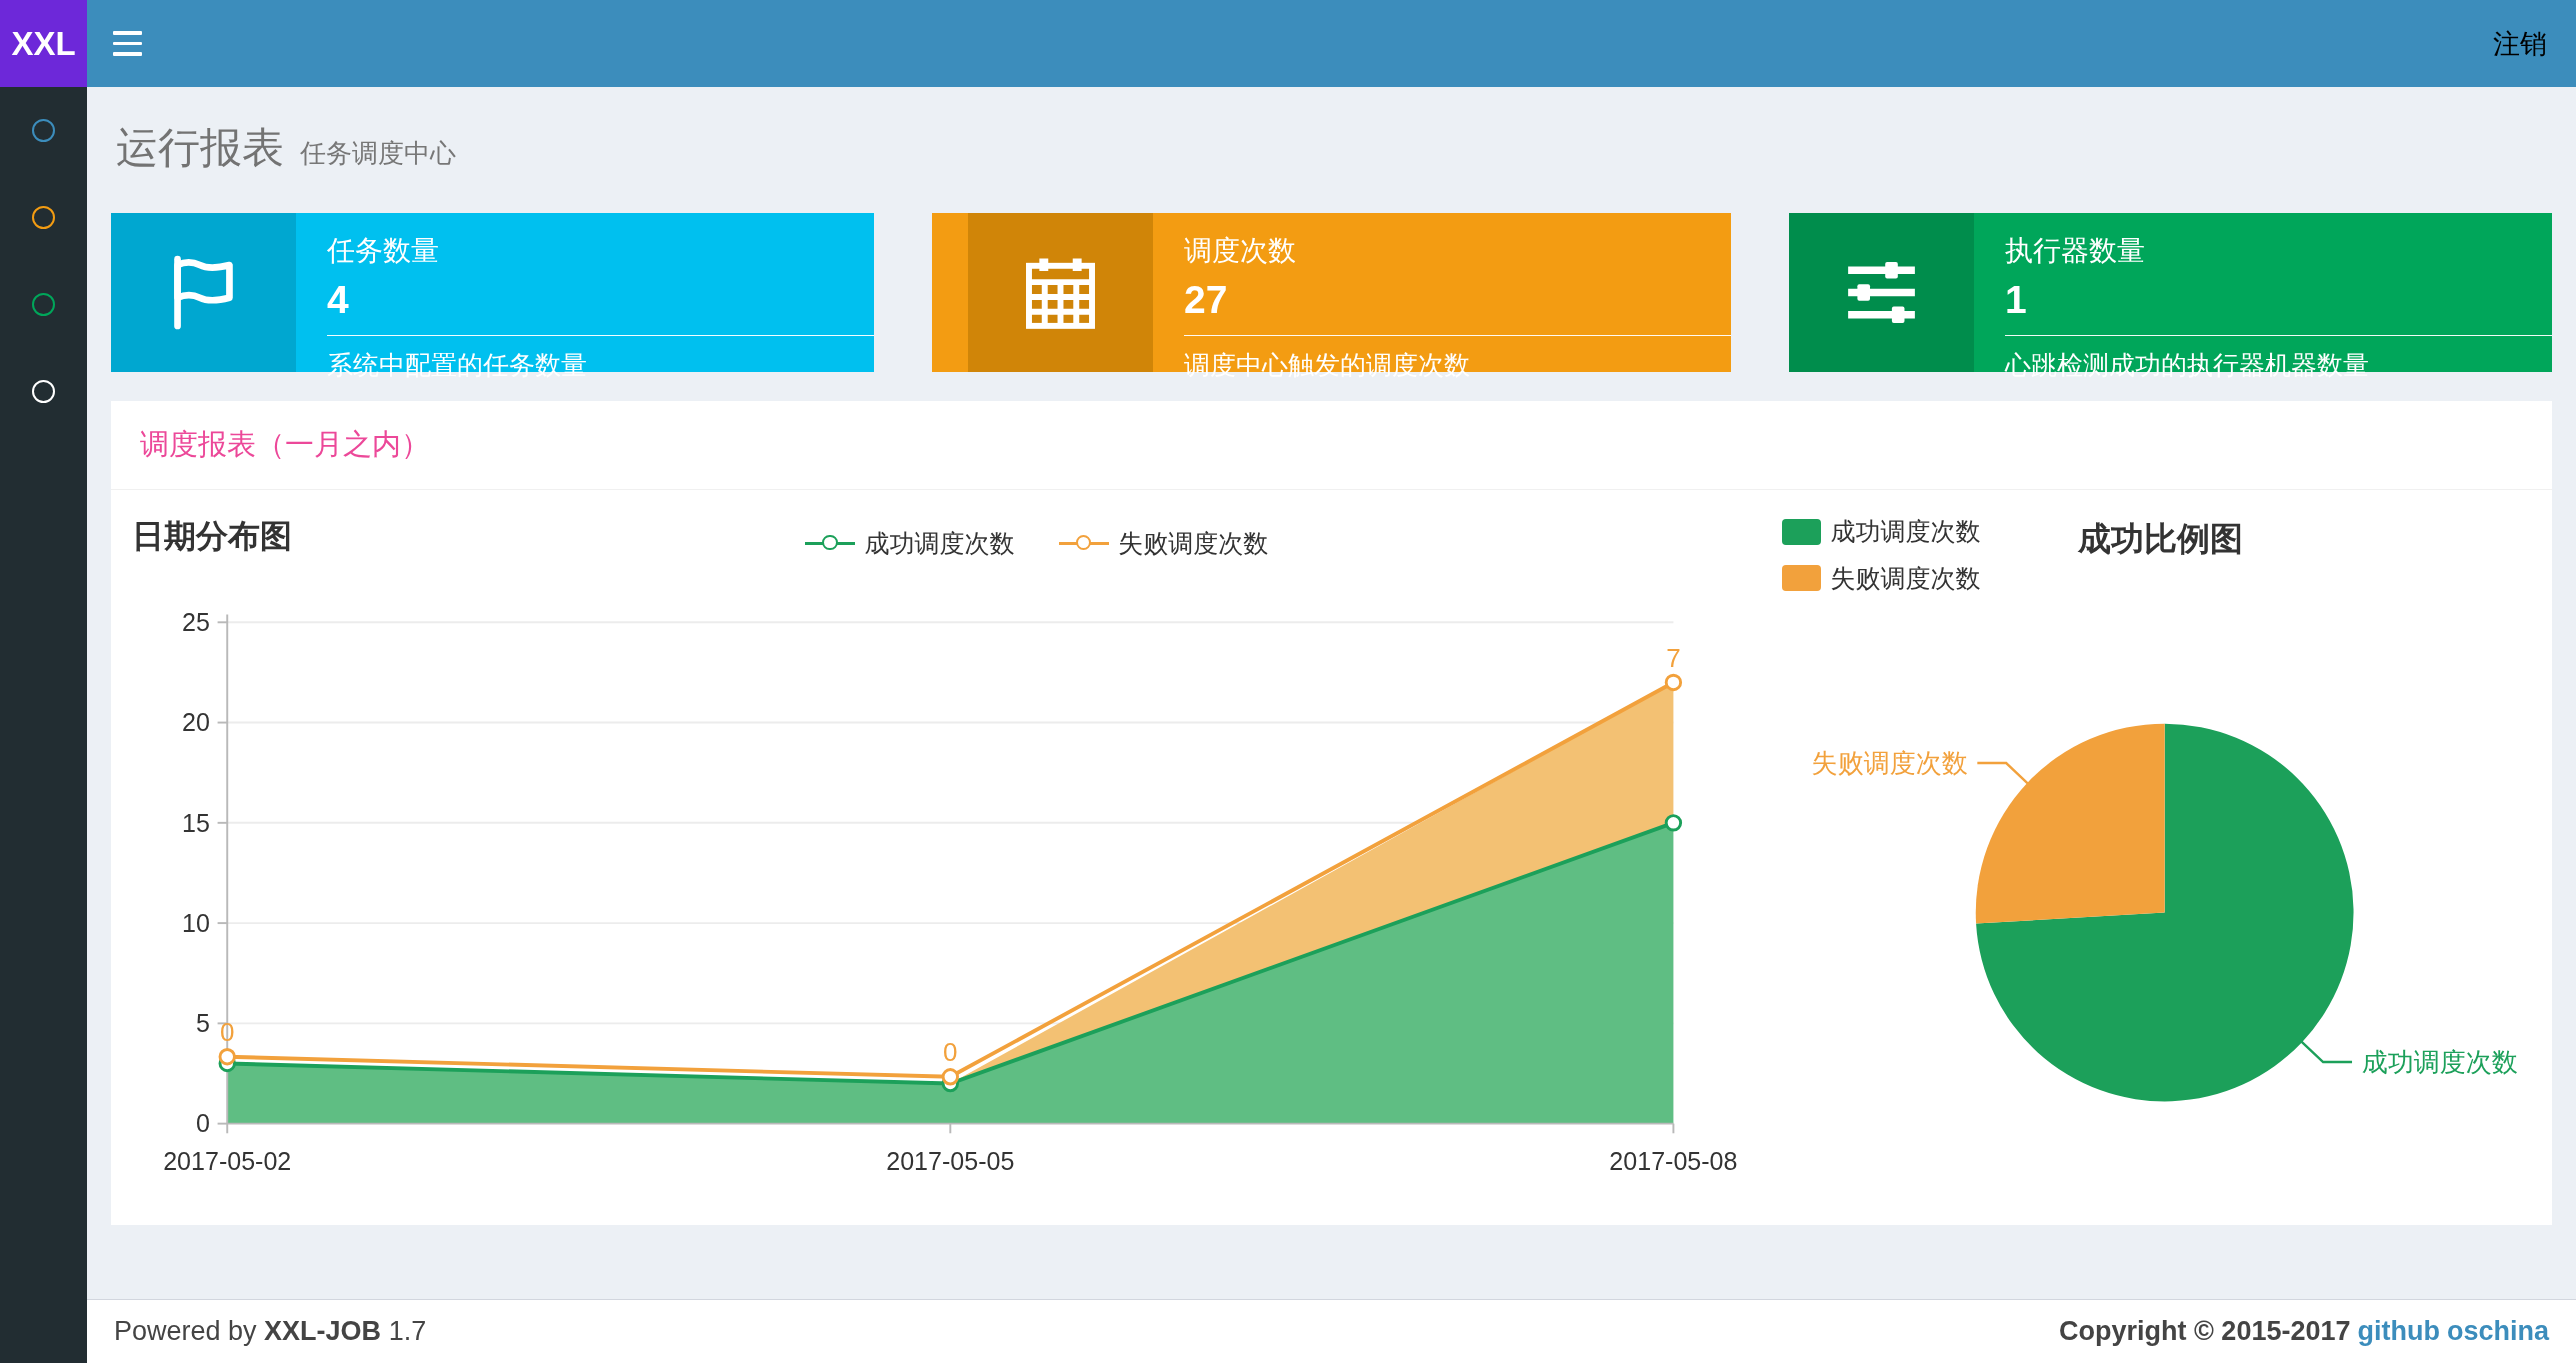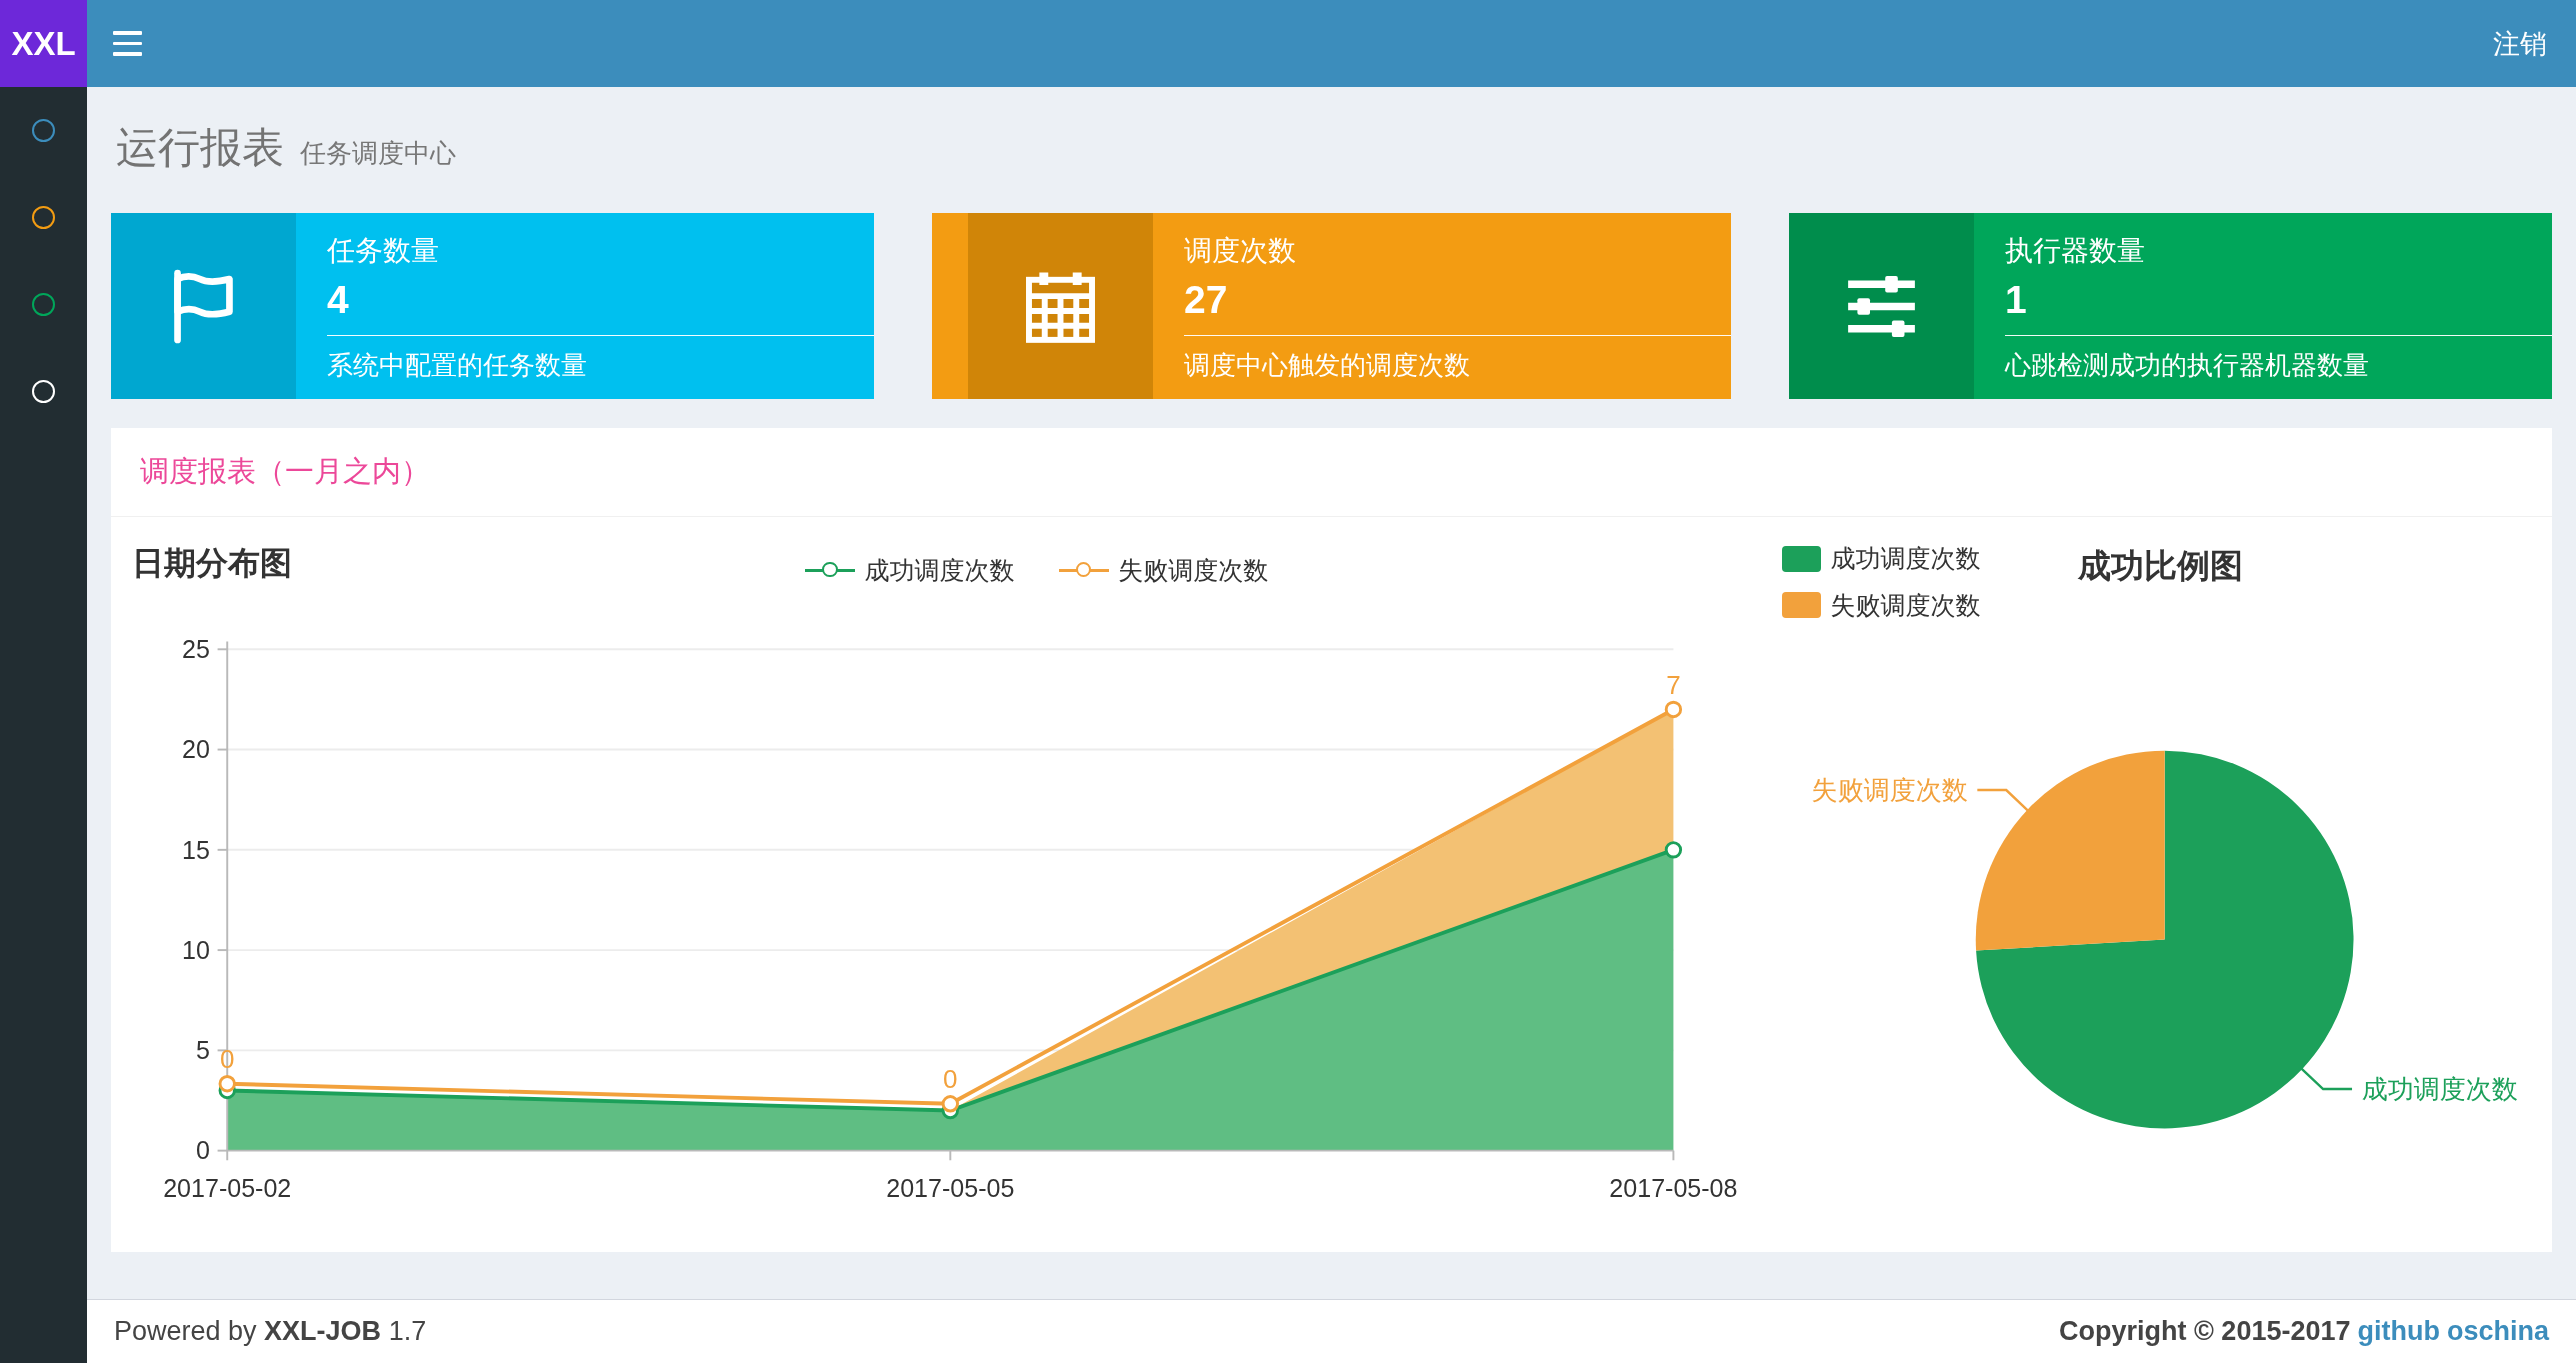--- a/index.html
+++ b/index.html
@@ -9,33 +9,33 @@
     background:#ecf0f5; position:relative; overflow:hidden;
   }
   
   .navbar { position:absolute; top:0; left:0; right:0; height:87px; background:#3c8dbc; z-index:5; }
   .logo { position:absolute; left:0; top:0; width:87px; height:87px; background:#6d28d9;
           color:#fff; font-weight:bold; font-size:33px; display:flex; align-items:center; justify-content:center; cursor:pointer; }
   .hamburger { position:absolute; left:87px; top:0; width:81px; height:87px; display:flex;
                flex-direction:column; align-items:center; justify-content:center; gap:6.7px; cursor:pointer; }
   .hamburger span { display:block; width:29px; height:3.9px; background:#fff; border-radius:1px; }
   .logout { position:absolute; right:0; top:0; height:87px; display:flex; align-items:center;
-            padding:9px 29px; color:#ffffff; font-size:27px; cursor:pointer; }
+            padding:9px 29px; color:#000000; font-size:27px; cursor:pointer; }
   
   .sidebar { position:absolute; left:0; top:87px; width:87px; bottom:0; background:#222d32; z-index:4; }
   .sidebar-item { height:87px; display:flex; align-items:center; justify-content:center; cursor:pointer; }
   .ring { width:23px; height:23px; border-radius:50%; border:2.9px solid #fff; }
   
   .content { position:absolute; left:87px; top:87px; right:0; bottom:64px; background:#ecf0f5; overflow:hidden; }
   .page-header { margin:33px 24px 0 29px; }
   .page-title { font-size:42px; font-weight:500; color:#737373; display:inline; }
   .page-subtitle { font-size:26px; color:#777; margin-left:11.6px; }
   
   .stats-row { display:flex; gap:58px; margin:37px 24px 0 24px; }
-  .stat-box { flex:1; height:186px; display:flex; color:#fff; }
+  .stat-box { flex:1; height:159px; display:flex; color:#fff; }
   .stat-icon { width:185px; display:flex; align-items:center; justify-content:center; }
   .stat-body { flex:1; padding:19px 0 15.4px 31px; display:flex; flex-direction:column; }
   .stat-title { font-size:28px; }
   .stat-value { font-size:39px; font-weight:bold; margin-top:7.7px; }
   .stat-divider { border-top:1.9px solid rgba(255,255,255,0.95); margin:13.5px 0 11.6px 0; width:100%; }
   .stat-desc { font-size:26px; }
   
   .panel { margin:29px 24px 0 24px; background:#fff; }
   .panel-heading { padding:24px 29px; font-size:29px; font-weight:500; color:#ec4899; border-bottom:1.9px solid #f0f0f0; }
   .panel-body { position:relative; height:735px; }

